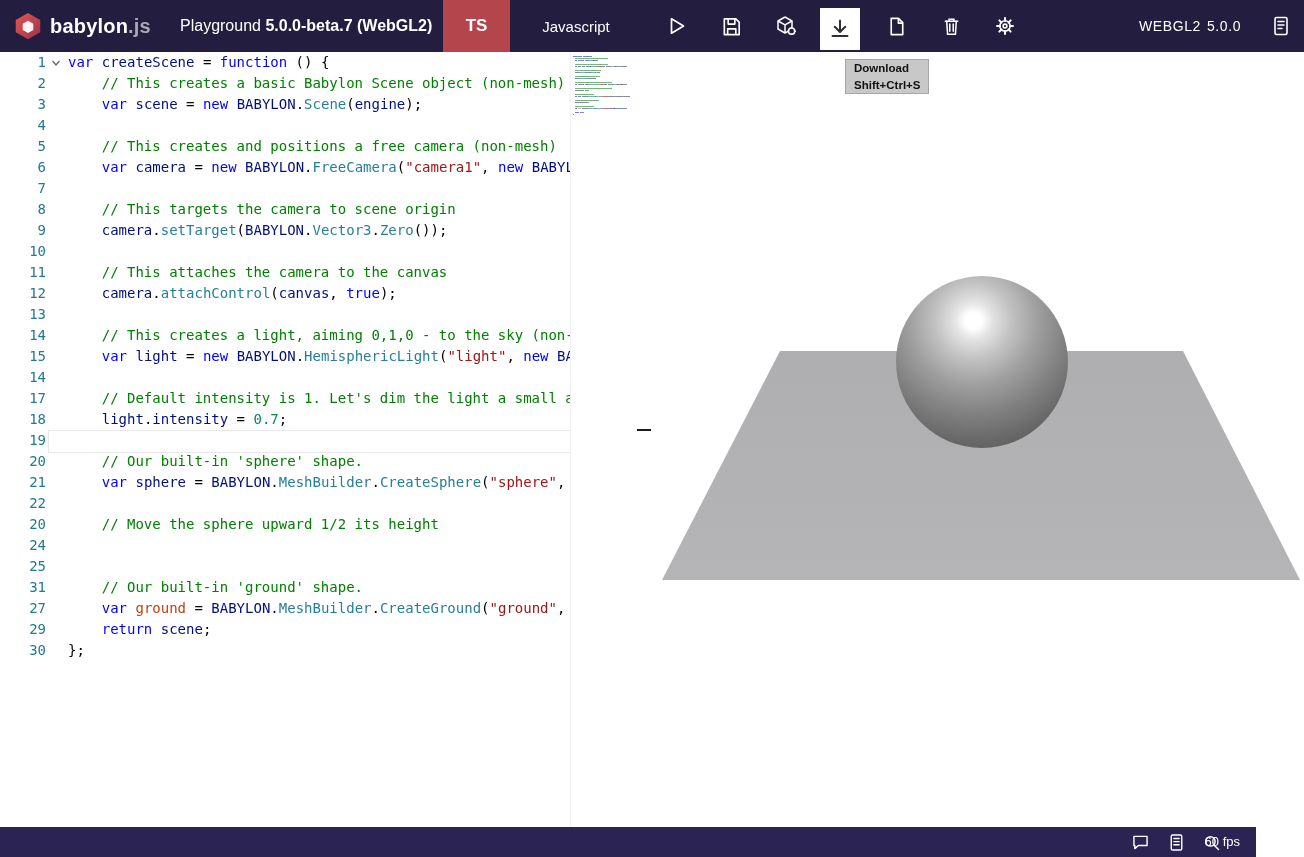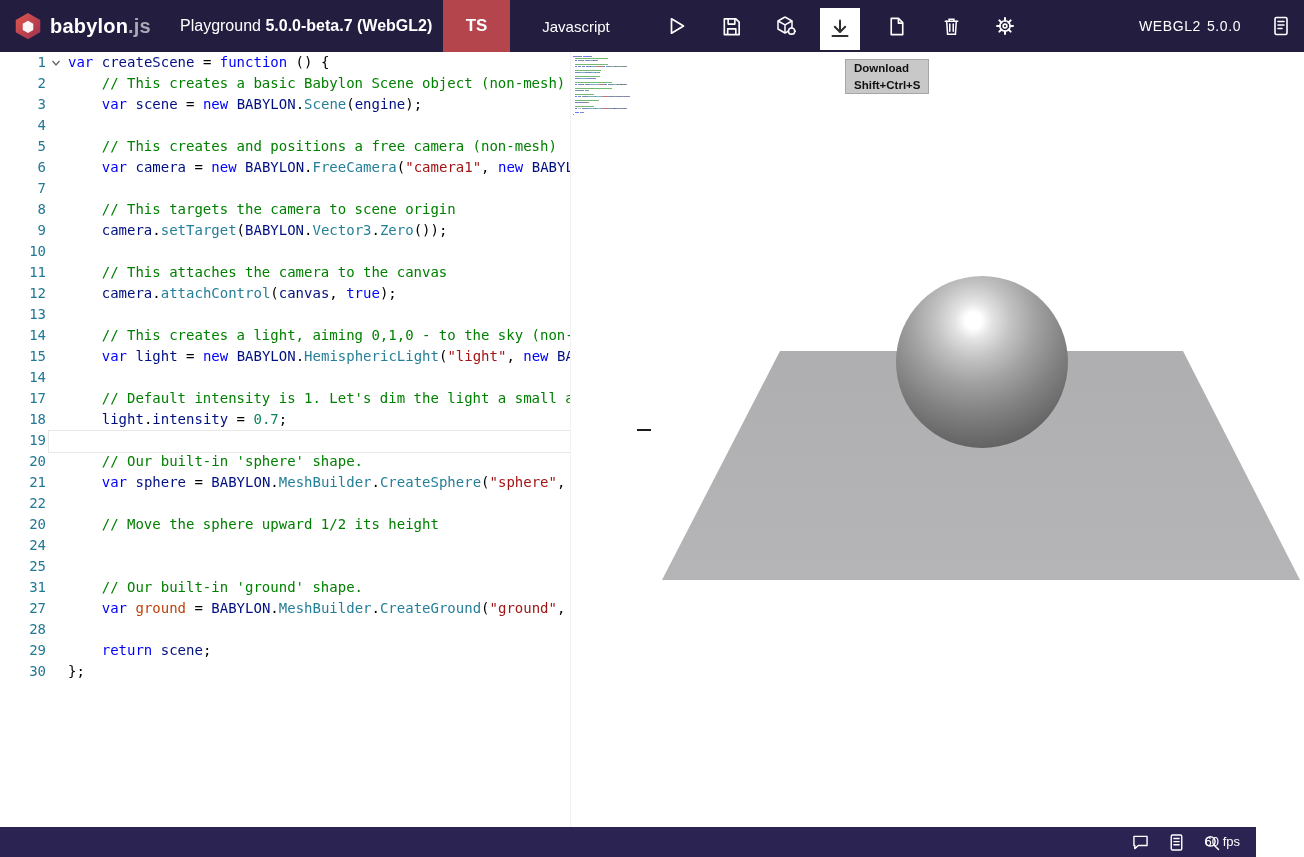--- a/index.html
+++ b/index.html
@@ -198,21 +198,20 @@
       <div class="line"><div class="ln">18</div><div class="deco"></div><div class="code"><span class="tk-pl">    </span><span class="tk-id">light</span><span class="tk-pl">.</span><span class="tk-id">intensity</span><span class="tk-pl"> = </span><span class="tk-num">0.7</span><span class="tk-pl">;</span></div></div>
       <div class="line cur"><div class="ln">19</div><div class="deco"></div><div class="code"></div></div>
       <div class="line"><div class="ln">20</div><div class="deco"></div><div class="code"><span class="tk-cm">    // Our built-in 'sphere' shape.</span></div></div>
       <div class="line"><div class="ln">21</div><div class="deco"></div><div class="code"><span class="tk-pl">    </span><span class="tk-kw">var</span><span class="tk-pl"> </span><span class="tk-id">sphere</span><span class="tk-pl"> = </span><span class="tk-id">BABYLON</span><span class="tk-pl">.</span><span class="tk-ty">MeshBuilder</span><span class="tk-pl">.</span><span class="tk-ty">CreateSphere</span><span class="tk-pl">(</span><span class="tk-str">"sphere"</span><span class="tk-pl">, {</span><span class="tk-id">diameter</span></div></div>
       <div class="line"><div class="ln">22</div><div class="deco"></div><div class="code"></div></div>
       <div class="line"><div class="ln">20</div><div class="deco"></div><div class="code"><span class="tk-cm">    // Move the sphere upward 1/2 its height</span></div></div>
       <div class="line"><div class="ln">24</div><div class="deco"></div></div>
       <div class="line"><div class="ln">25</div><div class="deco"></div><div class="code"></div></div>
       <div class="line"><div class="ln">31</div><div class="deco"></div><div class="code"><span class="tk-cm">    // Our built-in 'ground' shape.</span></div></div>
       <div class="line"><div class="ln">27</div><div class="deco"></div><div class="code"><span class="tk-pl">    </span><span class="tk-kw">var</span><span class="tk-pl"> </span><span class="tk-gr">ground</span><span class="tk-pl"> = </span><span class="tk-id">BABYLON</span><span class="tk-pl">.</span><span class="tk-ty">MeshBuilder</span><span class="tk-pl">.</span><span class="tk-ty">CreateGround</span><span class="tk-pl">(</span><span class="tk-str">"ground"</span><span class="tk-pl">, {</span><span class="tk-id">width</span><span class="tk-pl">: </span></div></div>
-      <div class="line"><div class="ln">28</div><div class="deco"></div><div class="code"></div></div>
       <div class="line"><div class="ln">29</div><div class="deco"></div><div class="code"><span class="tk-pl">    </span><span class="tk-kw">return</span><span class="tk-pl"> </span><span class="tk-id">scene</span><span class="tk-pl">;</span></div></div>
       <div class="line"><div class="ln">30</div><div class="deco"></div><div class="code"><span class="tk-pl">};</span></div></div>
     </div>
   <div class="minimap">
     <div>
         <div class="mm-line">
           <span class="mm-seg mm-kw" style="width: 1.8px;"></span>
           <span class="mm-seg mm-sp" style="width: 0.6px;"></span>
           <span class="mm-seg mm-id" style="width: 6.6px;"></span>
           <span class="mm-seg mm-sp" style="width: 0.6px;"></span>

